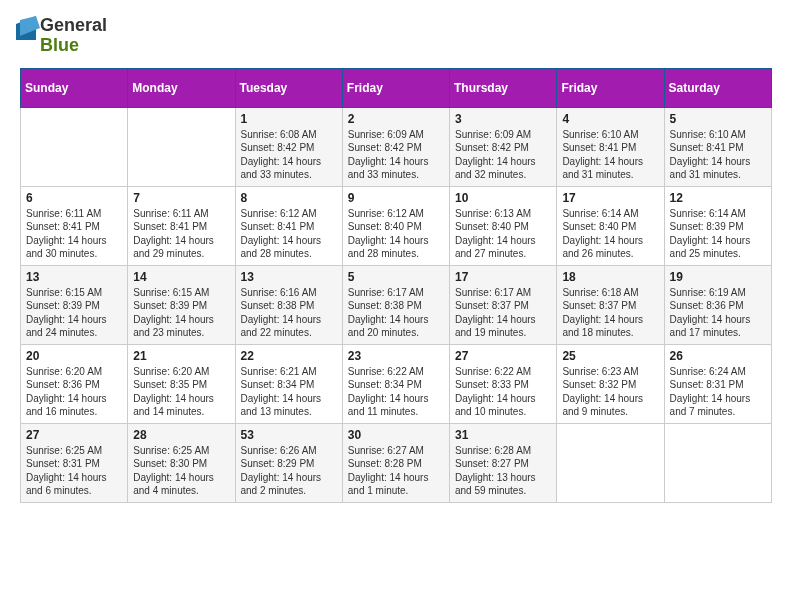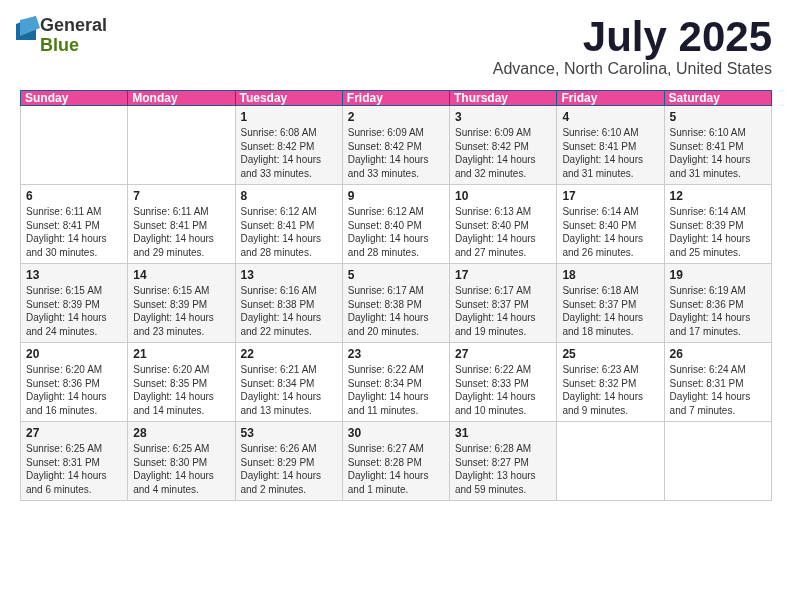--- a/index.html
+++ b/index.html
@@ -42,23 +42,23 @@
       font-size: 16px;
       color: #444;
       margin-top: 2px;
     }
     table {
       width: 100%;
       border-collapse: collapse;
       font-size: 10.5px;
     }
     thead tr th {
-      background-color: #ec4899;
+      background-color: #a21caf;
       color: white;
-      padding: 0 4px;
+      padding: 12px 4px;
       text-align: left;
       font-size: 12px;
       font-weight: bold;
       border: 1px solid #1a5a94;
     }
     tbody tr td {
       border: 1px solid #ccc;
       vertical-align: top;
       padding: 4px 5px;
       width: 108px;
@@ -90,24 +90,20 @@
 <div class="header">
   <div class="logo">
     <svg class="logo-icon" viewBox="0 0 24 32" xmlns="http://www.w3.org/2000/svg">
       <polygon points="0,8 20,0 20,24 0,24" fill="#1a6aa0"></polygon>
       <polygon points="4,4 20,0 24,12 4,20" fill="#4a9fd4"></polygon>
     </svg>
     <div class="logo-text">
       <span style="font-size:18px;font-weight:bold;color:#333;">General</span>
       <span style="font-size:18px;font-weight:bold;color:#4d7c0f;">Blue</span>
     </div>
-  </div>
-  <div class="title-section">
-    <div class="month-title">July 2025</div>
-    <div class="location">Advance, North Carolina, United States</div>
   </div>
 </div>
 
 <table>
   <thead>
     <tr>
       <th>Sunday</th>
       <th>Monday</th>
       <th>Tuesday</th>
       <th>Friday</th>

